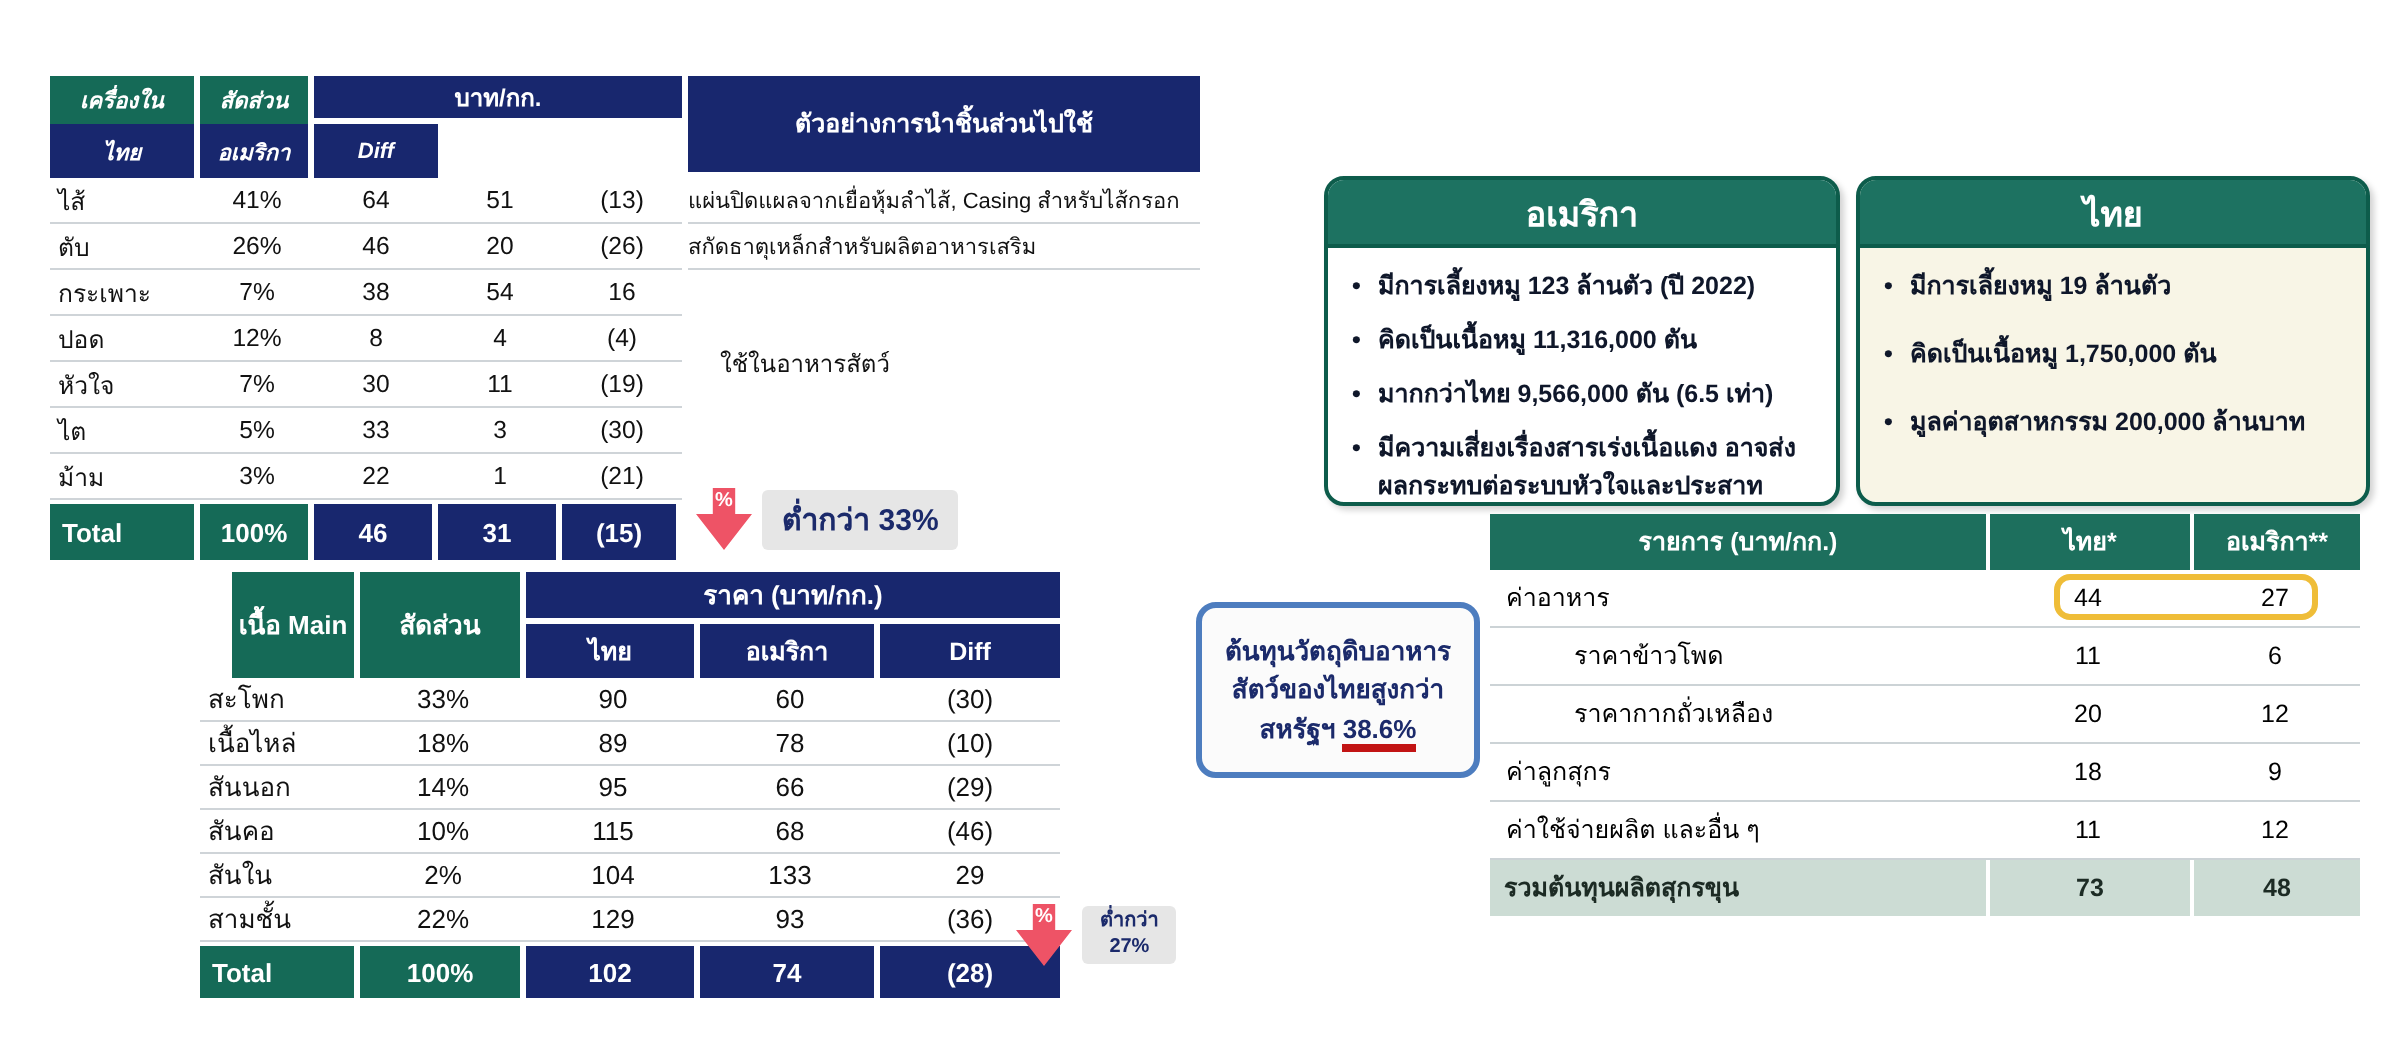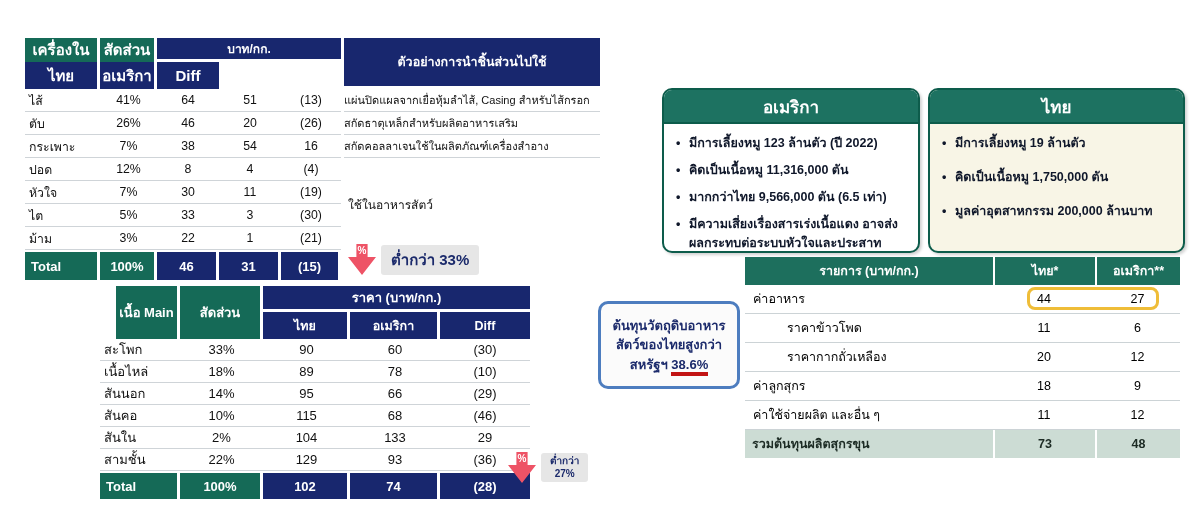--- a/index.html
+++ b/index.html
@@ -10,31 +10,31 @@
   .navy { background:#18276e; color:#fff; font-weight:bold; }
   .green { background:#156a57; color:#fff; font-weight:bold; }
   .cell { display:flex; align-items:center; justify-content:center; }
   .left { justify-content:flex-start; padding-left:6px; }
 
   
   #t1 { position:absolute; left:25px; top:38px; width:575px; height:240px; }
   #t1-left { position:absolute; left:0; top:0; width:316px; }
   #t1-head { display:grid; grid-template-columns:75px 57px 62px 62px 60px; grid-template-rows:24px 27px; }
   #t1-head .unit { grid-column:3/6; grid-row:1; border-bottom:3px solid #fff; font-size:12px; }
-  #t1-head .h { font-size:15px; border-right:3px solid #fff; }
+  #t1-head .h { font-size:11px; border-right:3px solid #fff;font-style:italic; }
   #t1-head .h:last-child { border-right:none; }
   .t1row { display:grid; grid-template-columns:75px 57px 62px 62px 60px; height:23px; border-bottom:1px solid #cfd4d8; align-items:center; font-size:12.3px; color:#111; }
   .t1row .c { text-align:center; }
   .t1row .i { padding-left:4px; }
   #t1-total { display:grid; grid-template-columns:75px 57px 62px 62px 60px; height:28px; margin-top:2px; }
   #t1-total .cell { font-size:13px; border-right:3px solid #fff; }
   #t1-right { position:absolute; left:319px; top:0; width:256px; }
   #t1-right .exhead { height:48px; margin-bottom:3px; font-size:12.5px; text-align:center; padding:0 6px; }
   .excell { height:23px; display:flex; align-items:center; border-bottom:1px solid #cfd4d8; font-size:11px; color:#111; white-space:nowrap; }
-  .exgroup { height:92px; display:flex; align-items:center; font-size:12px; color:#111; padding-left:4px; }
+  .exgroup { height:92px; display:flex; align-items:center; font-size:12px; color:#111; padding-left:4px;margin-left:12px; }
 
   
   .badge { position:absolute; display:flex; align-items:center; gap:5px; }
   .pct-arrow { position:relative; width:28px; height:31px; flex:0 0 auto; }
   .pct-arrow .shape { width:100%; height:100%; background:#ee5366; clip-path:polygon(30% 0,70% 0,70% 42%,100% 42%,50% 100%,0 42%,30% 42%); }
   .pct-arrow .sym { position:absolute; top:1px; left:0; right:0; text-align:center; color:#fff; font-size:10px; font-weight:bold; }
   .pill { background:#e6e6e6; border-radius:3px; padding:3px 10px; color:#1b2a6b; font-weight:bold; font-size:15px; white-space:nowrap; }
   .pill.two { font-size:10px; text-align:center; line-height:1.25; padding:2px 9px; }
 
   
@@ -154,21 +154,20 @@
         <div class="cell green">100%</div>
         <div class="cell navy">46</div>
         <div class="cell navy">31</div>
         <div class="cell navy">(15)</div>
       </div>
     </div>
     <div id="t1-right">
       <div class="cell navy exhead">ตัวอย่างการนำชิ้นส่วนไปใช้</div>
       <div class="excell">แผ่นปิดแผลจากเยื่อหุ้มลำไส้, Casing สำหรับไส้กรอก</div>
       <div class="excell">สกัดธาตุเหล็กสำหรับผลิตอาหารเสริม</div>
-      <div class="excell">สกัดคอลลาเจนใช้ในผลิตภัณฑ์เครื่องสำอาง</div>
       <div class="exgroup">ใช้ในอาหารสัตว์</div>
     </div>
   </div>
 
   <div class="badge" style="left:348px; top:244px;">
     <div class="pct-arrow">
       <div class="shape"></div>
       <div class="sym">%</div>
     </div>
     <div class="pill">ต่ำกว่า 33%</div>

